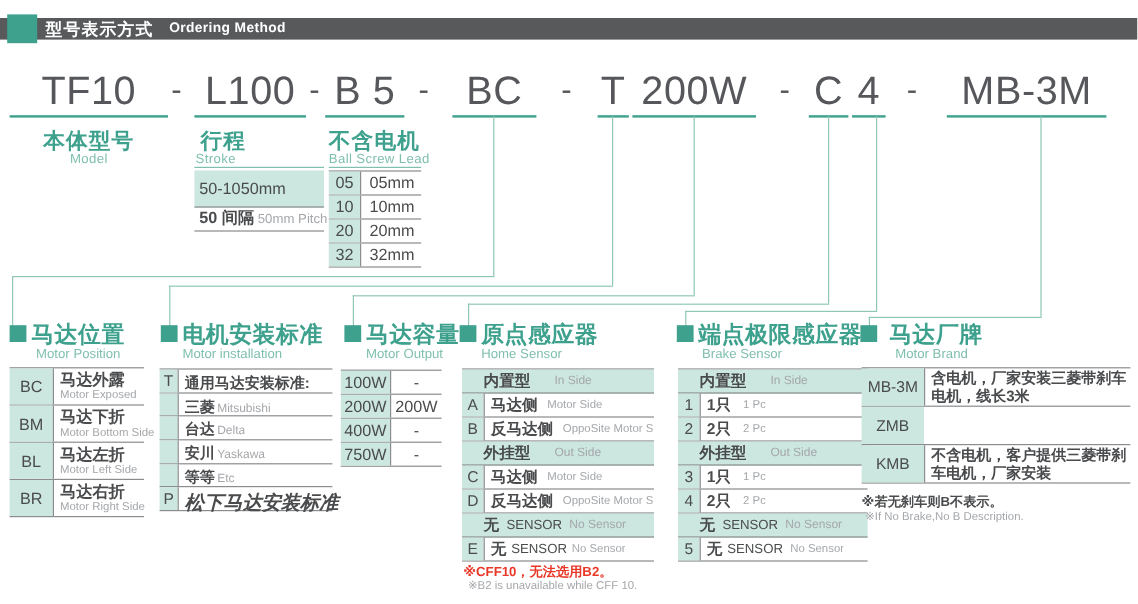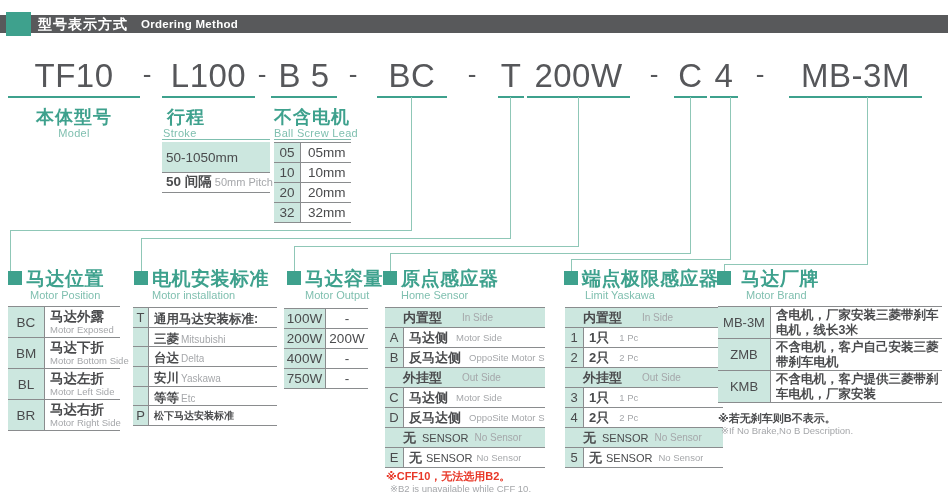--- a/index.html
+++ b/index.html
@@ -217,21 +217,21 @@
     <div class="row" style="height:19.7px;">
       <div class="c1" style="width:15px;font-size:13px;"></div>
       <div class="c2" style="align-items:baseline;padding-top:3px;">
           <span class="zh" style="font-size:12.5px;">等等</span>
           <span class="en" style="font-size:10px;margin-left:2px;">Etc</span>
         </div>
     </div>
     <div class="row" style="height:19.7px;">
       <div class="c1" style="width:15px;font-size:13px;">P</div>
       <div class="c2" style="align-items:baseline;padding-top:3px;">
-          <span class="zh" style="font-size:10px;">松下马达安装标准</span>
+          <span class="zh" style="font-size:16px;font-style:italic;">松下马达安装标准</span>
           <span class="en" style="font-size:10px;margin-left:2px;"></span>
         </div>
     </div>
   </div>
 
   <div class="sq" style="left:287px;top:271px;"></div>
   <div class="sec-zh" style="left:305px;top:266px;">马达容量</div>
   <div class="sec-en" style="left:305px;top:289px;">Motor Output</div>
   <div class="tbl" style="left:284px;top:308px;width:84px;">
     <div class="row" style="height:20px;">
@@ -316,21 +316,21 @@
           <span class="mid" style="font-size:11px;margin-left:4px;">SENSOR</span>
           <span class="en" style="font-size:9.5px;margin-left:4px;">No Sensor</span>
         </div>
     </div>
   </div>
   <div class="note-red" style="left:386px;top:469px;">※CFF10，无法选用B2。</div>
   <div class="note-gray" style="left:390px;top:483px;">※B2 is unavailable while CFF 10.</div>
 
   <div class="sq" style="left:564px;top:271px;"></div>
   <div class="sec-zh" style="left:582px;top:266px;">端点极限感应器</div>
-  <div class="sec-en" style="left:585px;top:289px;">Limit Yaskawa</div>
+  <div class="sec-en" style="left:585px;top:289px;">Brake Sensor</div>
   <div class="tbl" style="left:565px;top:307px;width:158px;">
     <div class="row group" style="height:20px;">
       <div class="g-in">
           <span class="zh" style="font-size:13px;">内置型</span>
           <span class="mid" style="font-size:11px;margin-left:6px;"></span>
           <span class="en" style="font-size:10px;margin-left:14px;">In Side</span>
         </div>
     </div>
     <div class="row" style="height:20px;">
       <div class="c1" style="width:18px;font-size:13px;">1</div>
@@ -393,23 +393,20 @@
   <div class="sec-en" style="left:746px;top:289px;">Motor Brand</div>
   <div class="tbl" style="left:718px;top:306px;width:224px;">
     <div class="row" style="height:32px;">
       <div class="c1" style="width:52px;font-size:13px;">MB-3M</div>
       <div class="c2" style="padding:2px 3px 2px 5px;">
           <span class="zh" style="font-size:12.5px;line-height:15px;white-space:normal;">含电机，厂家安装三菱带刹车电机，线长3米</span>
         </div>
     </div>
     <div class="row" style="height:32px;">
       <div class="c1" style="width:52px;font-size:13px;">ZMB</div>
-      <div class="c2" style="padding:2px 3px 2px 5px;">
-          <span class="zh" style="font-size:12.5px;line-height:15px;white-space:normal;">不含电机，客户自己安装三菱带刹车电机</span>
-        </div>
     </div>
     <div class="row" style="height:32px;">
       <div class="c1" style="width:52px;font-size:13px;">KMB</div>
       <div class="c2" style="padding:2px 3px 2px 5px;">
           <span class="zh" style="font-size:12.5px;line-height:15px;white-space:normal;">不含电机，客户提供三菱带刹车电机，厂家安装</span>
         </div>
     </div>
   </div>
   <div class="note-ink" style="left:718px;top:411px;">※若无刹车则B不表示。</div>
   <div class="note-gray" style="left:721px;top:425px;">※If No Brake,No B Description.</div>

